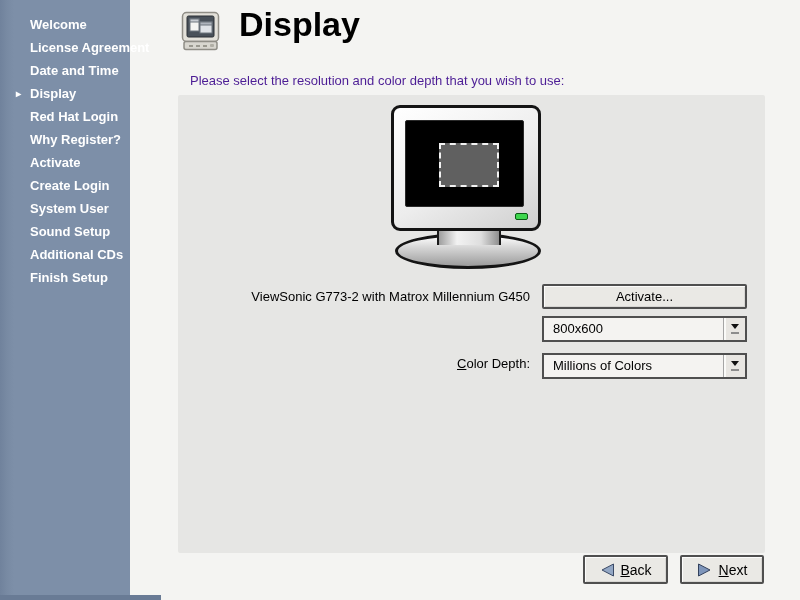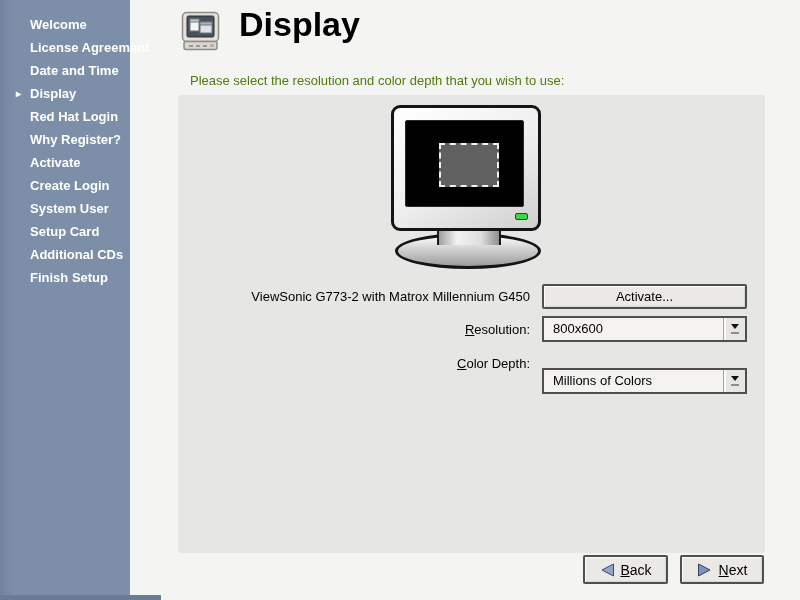--- a/index.html
+++ b/index.html
@@ -14,21 +14,21 @@
   .nav{position:absolute;left:30px;top:13px;right:4px;}
   .nav-item{height:23px;line-height:23px;font-size:13px;font-weight:bold;color:#fff;
             white-space:nowrap;position:relative;cursor:default;}
   .nav-marker{position:absolute;left:-14px;top:0;font-size:10px;color:#fff;}
 
   
   .main{position:absolute;left:161px;top:0;width:639px;height:600px;background:#f4f4f2;}
   .page-title{position:absolute;left:78px;top:5px;font-size:34px;font-weight:bold;
               letter-spacing:0px;color:#000;}
   .display-icon{position:absolute;left:20px;top:11px;}
-  .subtitle{position:absolute;left:29px;top:73px;font-size:13px;color:#4d7c0f;}
+  .subtitle{position:absolute;left:29px;top:73px;font-size:13px;color:#4c1d95;}
 
   .panel{position:absolute;left:17px;top:95px;width:587px;height:458px;
          background:#e6e6e4;border-radius:2px;}
 
   
   .monitor{position:absolute;left:213px;top:10px;width:156px;height:166px;}
   .m-base{position:absolute;left:4px;top:128px;width:140px;height:30px;border-radius:50%;
           border:3px solid #141414;
           background:linear-gradient(180deg,#ffffff 0%,#d9d9d9 35%,#9c9c9c 100%);}
   .m-neck{position:absolute;left:46px;top:118px;width:60px;height:22px;
@@ -80,21 +80,21 @@
       <div class="nav-item"><span>Date and Time</span></div>
       <div class="nav-item">
         <span class="nav-marker">▸</span>
         <span>Display</span>
       </div>
       <div class="nav-item"><span>Red Hat Login</span></div>
       <div class="nav-item"><span>Why Register?</span></div>
       <div class="nav-item"><span>Activate</span></div>
       <div class="nav-item"><span>Create Login</span></div>
       <div class="nav-item"><span>System User</span></div>
-      <div class="nav-item"><span>Setup Card</span></div>
+      <div class="nav-item"><span>Sound Setup</span></div>
       <div class="nav-item"><span>Additional CDs</span></div>
       <div class="nav-item"><span>Finish Setup</span></div>
     </div>
     <div class="sidebar-bottom"></div>
   </div>
 
   <div class="main">
 
     <svg class="display-icon" width="40" height="42" viewBox="0 0 40 42">
       <rect x="1.5" y="1.5" width="36" height="29" rx="4" fill="#e3e1da" stroke="#8f8d86" stroke-width="1.5"></rect>
@@ -123,35 +123,32 @@
           </div>
           <div class="m-led"></div>
         </div>
       </div>
 
       <div class="row-label" style="left:13px;top:194px;width:339px;">ViewSonic G773-2 with Matrox Millennium G450</div>
       <div class="btn btn-configure">
         <span>Activate...</span>
       </div>
 
-      <div class="row-label" style="left:122px;top:227px;width:230px;">
-        <span class="u">R</span><span>esolution:</span>
-      </div>
       <div class="combo" style="left:364px;top:221px;">
         <span class="combo-value">800x600</span>
         <span class="combo-btn">
           <span class="caret"></span>
           <span class="caret-bar"></span>
         </span>
       </div>
 
       <div class="row-label" style="left:122px;top:261px;width:230px;">
         <span class="u">C</span><span>olor Depth:</span>
       </div>
-      <div class="combo" style="left:364px;top:273px;">
+      <div class="combo" style="left:364px;top:258px;">
         <span class="combo-value">Millions of Colors</span>
         <span class="combo-btn">
           <span class="caret"></span>
           <span class="caret-bar"></span>
         </span>
       </div>
     </div>
 
     <div class="btn btn-back">
       <svg width="16" height="14" viewBox="0 0 16 14">

